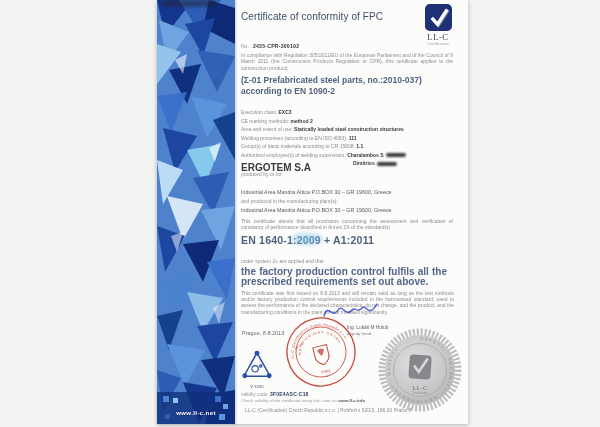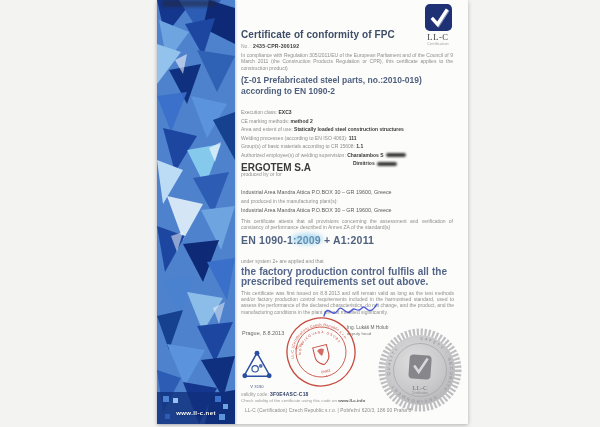--- a/index.html
+++ b/index.html
@@ -25,21 +25,21 @@
   .llc-logo { position:absolute; right:15px; top:4px; width:30px; text-align:center; }
   .llc-logo .mark { width:27px; height:27px; margin:0 auto; }
   .llc-logo .name { font-family:"Liberation Serif", serif; font-size:8.5px; color:#3c3c44;
                     letter-spacing:.6px; margin-top:1px; }
   .llc-logo .sub  { font-size:3.6px; color:#9a9aa0; letter-spacing:.2px; }
 
   
   .content { position:absolute; left:80px; top:0; width:231px; height:424px; }
   .content > * { position:absolute; }
 
-  .title { left:4px; top:29px; font-size:10px; font-weight:bold; color:#3f4d68; letter-spacing:.1px; }
+  .title { left:4px; top:11px; font-size:10px; font-weight:normal; color:#3f4d68; letter-spacing:.1px; }
   .no-line { left:4px; top:43px; font-size:5px; color:#9a9a9a; }
   .no-line b { color:#3c3c3c; font-size:5.2px; letter-spacing:.2px; }
   .compliance { left:4px; top:52px; width:212px; font-size:5px; line-height:6.4px;
                 color:#8f8f8d; text-align:justify; }
   .subject { left:4px; top:75px; font-size:8.5px; font-weight:bold; color:#50617f; line-height:10.5px; }
 
   .details { left:4px; top:108px; width:218px; font-size:5px; line-height:8.5px; }
   .details .dlabel { color:#8d8d8b; }
   .details .dvalue { color:#3a3a3a; font-weight:bold; }
   .details .indent { padding-left:112px; }
@@ -152,21 +152,21 @@
       <h1 class="title">Certificate of conformity of FPC</h1>
 
       <div class="no-line">
         <span>No. :</span>
         <b>2435-CPR-300192</b>
       </div>
 
       <p class="compliance">In compliance with Regulation 305/2011/EU of the European Parliament and of the Council of 9 March 2011 (the Construction Products Regulation or CPR), this certificate applies to the construction product)</p>
 
       <div class="subject">
-        <div>(Σ-01 Prefabricated steel parts, no.:2010-019)</div>
+        <div>(Σ-01 Prefabricated steel parts, no.:2010-037)</div>
         <div>according to EN 1090-2</div>
       </div>
 
       <div class="details">
         <div class="drow">
           <span class="dlabel">Execution class:</span>
           <span class="dvalue">EXC3</span>
         </div>
         <div class="drow">
           <span class="dlabel">CE marking methods:</span>
@@ -196,21 +196,21 @@
       <p class="produced-intro">produced by or for</p>
       <div class="producer-name">ERGOTEM S.A</div>
       <div class="addr1">Industrial Area Mandra Attica P.O.BOX 30 – GR 19600, Greece</div>
       <p class="plant-intro">and produced in the manufacturing plant(s):</p>
       <div class="addr2">Industrial Area Mandra Attica P.O.BOX 30 – GR 19600, Greece</div>
 
       <p class="attest">This certificate attests that all provisions concerning the assessment and verification of constancy of performance described in Annex ZA of the standard(s)</p>
 
       <div class="standard">
         <div class="std-blot"></div>
-        <span>EN 1090-1:2009 + A1:2011</span>
+        <span>EN 1640-1:2009 + A1:2011</span>
       </div>
 
       <p class="system-note">under system 2+ are applied and that</p>
       <p class="statement">the factory production control fulfils all the prescribed requirements set out above.</p>
       <p class="validity-note">This certificate was first issued on 8.8.2013 and will remain valid as long as the test methods and/or factory production control requirements included in the harmonised standard, used to assess the performance of the declared characteristics, do not change, and the product, and the manufacturing conditions in the plant are not modified significantly.</p>
 
       <div class="place-date">Prague, 8.8.2013</div>
 
       <div class="signature">
         <svg viewBox="0 0 58 26" width="58" height="26">

